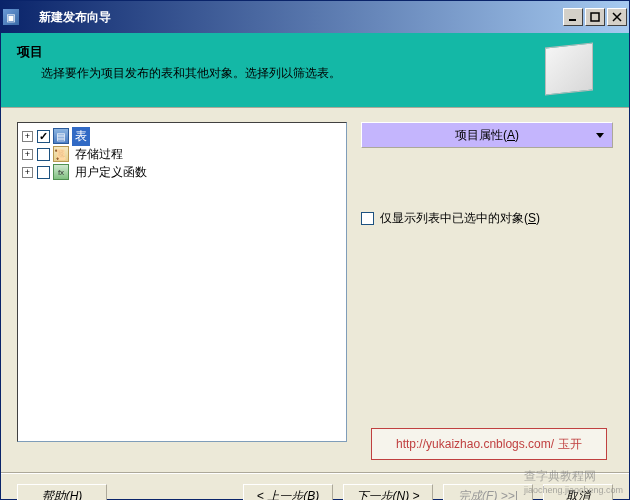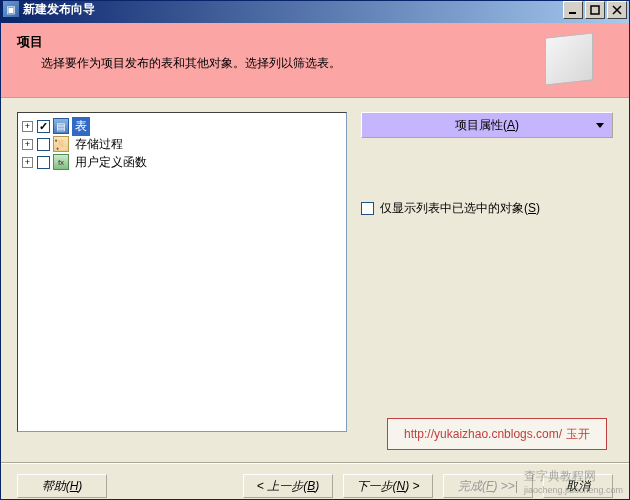--- a/index.html
+++ b/index.html
@@ -1,26 +1,26 @@
 <!DOCTYPE html>
 <html><head>
 <meta charset="utf-8">
 <style>
 * { box-sizing: border-box; font-family: "Microsoft YaHei", SimSun, Tahoma, sans-serif; font-size: 12px; }
 body { margin: 0; padding: 0; background: #fff; }
 .window { width: 630px; height: 500px; background: #ECE9D8; border: 1px solid #0A246A; position: relative; }
-.titlebar { height: 22px; background: linear-gradient(to right, #0A246A, #A6CAF0); display: flex; align-items: flex-start; padding: 0 2px; color: #fff; }
+.titlebar { height: 22px; background: linear-gradient(to right, #0A246A, #A6CAF0); display: flex; align-items: center; padding: 16px 2px; color: #fff; gap: 16px; }
 .titlebar-icon { width: 16px; height: 16px; background: linear-gradient(135deg, #6b9bd8, #3a6ba8); margin-right: 4px; display: flex; align-items: center; justify-content: center; }
 .titlebar-icon::before { content: "▣"; font-size: 10px; color: #fff; }
 .titlebar-text { flex: 1; font-weight: bold; }
 .win-controls { display: flex; gap: 2px; }
 .win-btn { width: 20px; height: 18px; background: #D4D0C8; border: 1px solid #fff; border-right-color: #404040; border-bottom-color: #404040; display: flex; align-items: center; justify-content: center; cursor: pointer; }
 .win-btn svg { width: 10px; height: 10px; }
 
-.header { background: #fca5a5; padding: 10px 30px 14px 16px; border-bottom: 1px solid #aca899; display: flex; align-items: flex-start; }
+.header { background: #14b8a6; padding: 10px 30px 14px 16px; border-bottom: 1px solid #aca899; display: flex; align-items: flex-start; }
 .header-text { flex: 1; }
 .header-title { font-weight: bold; font-size: 13px; margin-bottom: 4px; }
 .header-desc { font-size: 12px; margin-left: 24px; }
 .header-graphic { width: 48px; height: 48px; background: linear-gradient(135deg, #f5f5f5, #d8d8d8); border: 1px solid #bbb; transform: skewY(-6deg); margin-right: 6px; margin-top: 2px; }
 
 .body { padding: 14px 16px 8px 16px; position: relative; height: 412px; }
 .section-label { margin-bottom: 4px; }
 .underline { text-decoration: underline; }
 
 .content-area { display: flex; gap: 14px; height: 320px; }
@@ -38,21 +38,21 @@
 .tree-icon.func::before { content: "fx"; font-size: 8px; color: #333; }
 .tree-label { padding: 1px 3px; }
 .tree-label.selected { background: #316AC5; color: #fff; }
 
 .right-panel { flex: 1; display: flex; flex-direction: column; }
 .props-btn { height: 26px; background: #c4b5fd; border: 1px solid #aca899; border-top-color: #fff; border-left-color: #fff; display: flex; align-items: center; justify-content: center; position: relative; cursor: pointer; margin-bottom: 62px; }
 .props-btn::after { content: ""; position: absolute; right: 8px; border-left: 4px solid transparent; border-right: 4px solid transparent; border-top: 5px solid #000; }
 .filter-row { display: flex; align-items: center; }
 .filter-check { width: 13px; height: 13px; border: 1px solid #1C5180; background: #fff; margin-right: 6px; cursor: pointer; }
 
-.watermark-link { position: absolute; right: 22px; bottom: 60px; border: 1px solid #c04040; padding: 6px 16px; color: #c04040; font-size: 14px; background: rgba(255,255,255,0.5); }
+.watermark-link { position: absolute; right: 22px; bottom: 60px; border: 1px solid #c04040; padding: 6px 24px; color: #c04040; font-size: 14px; background: rgba(255,255,255,0.5); }
 
 .button-bar { position: absolute; bottom: 0; left: 0; right: 0; padding: 10px 16px 12px 16px; border-top: 1px solid #fff; box-shadow: 0 -1px 0 #aca899; display: flex; align-items: center; gap: 10px; }
 .spacer { flex: 1; }
 .wiz-btn { width: 90px; height: 24px; background: #ECE9D8; border: 1px solid #aca899; border-top-color: #fff; border-left-color: #fff; cursor: pointer; display: flex; align-items: center; justify-content: center; padding: 0 4px; font-style: italic; }
 .wiz-btn.disabled { color: #999; cursor: default; }
 .wiz-btn.close { width: 70px; }
 
 .bg-watermark { position: absolute; right: 6px; bottom: 4px; font-size: 12px; color: rgba(120,120,120,0.6); pointer-events: none; }
 </style>
 </head>

